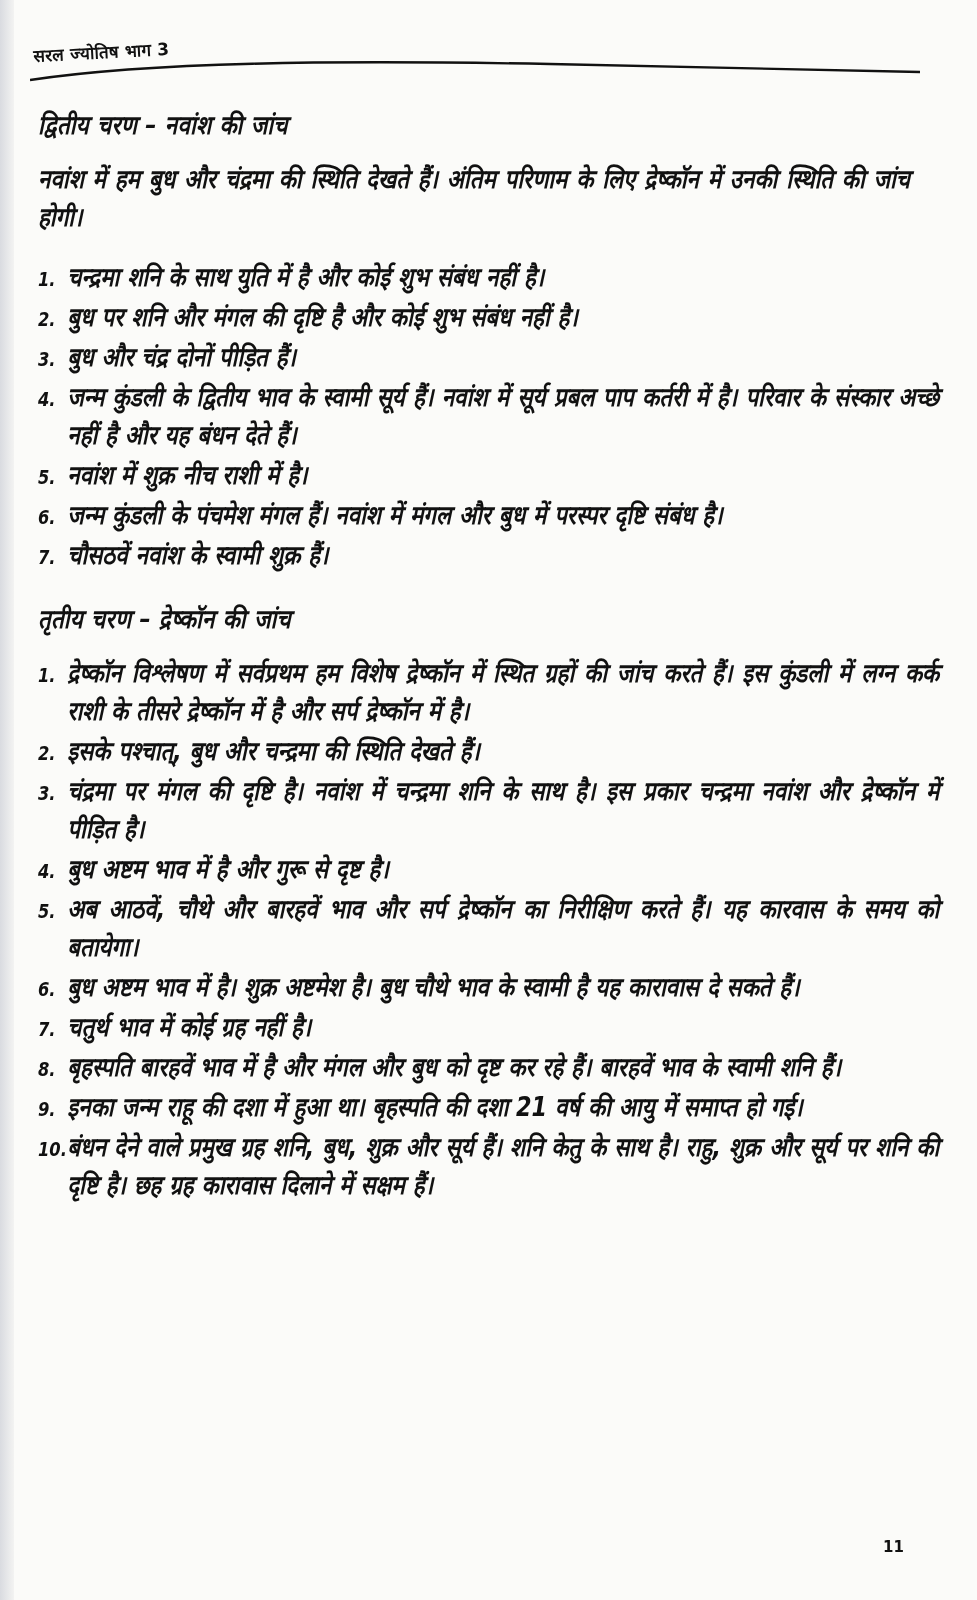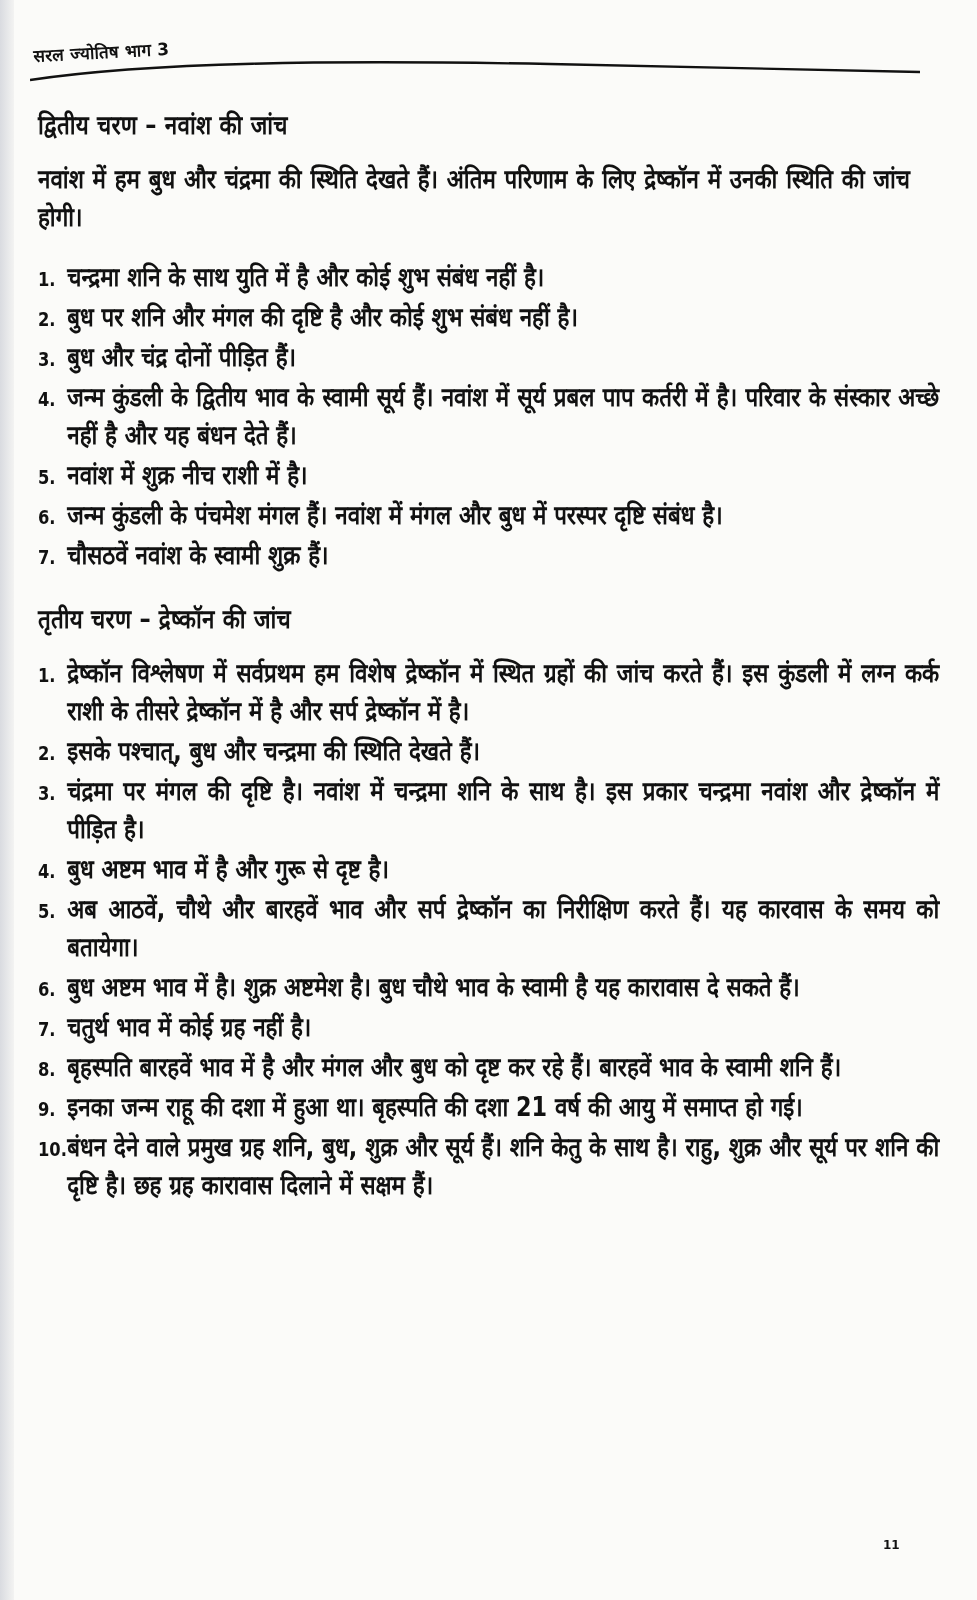--- a/index.html
+++ b/index.html
@@ -16,42 +16,42 @@
   }
   .running-header {
     position:absolute; left:34px; top:44px;
     font-size:17px; font-weight:bold; letter-spacing:0.2px;
     transform:rotate(-3deg); transform-origin:left bottom;
   }
   .header-rule {
     position:absolute; left:30px; top:52px; width:890px; height:30px;
   }
   .content {
-    position:absolute; left:38px; top:106px; width:872px;
+    position:absolute; left:38px; top:106px; width:872px;font-style:italic;
   }
   .section-title {
     font-size:26px; font-weight:bold; margin:0 0 18px 0; letter-spacing:0.3px;
     transform:scaleX(0.86); transform-origin:left;
   }
   .intro {
     font-size:26px; font-weight:bold; line-height:38px; margin:0 0 22px 0;
     text-align:justify; transform:scaleX(0.86); transform-origin:left; width:1014px;
   }
   ol.items { list-style:none; margin:0 0 26px 0; padding:0; }
   ol.items li {
     position:relative; padding-left:34px;
     font-size:26px; font-weight:bold; line-height:38px; margin-bottom:2px;
     transform:scaleX(0.86); transform-origin:left; width:1014px;
     text-align:justify;
   }
   ol.items li .num {
     position:absolute; left:0; top:2px; font-size:19px;
   }
   .page-number {
-    position:absolute; left:883px; top:1538px; font-size:12px; font-weight:bold;
+    position:absolute; left:883px; top:1538px; font-size:15px; font-weight:bold;
   }
 </style>
 </head>
 <body>
 
 <div class="page-edge"></div>
 
 <div class="running-header">सरल ज्योतिष भाग 3</div>
 <svg class="header-rule" viewBox="0 0 890 30" preserveAspectRatio="none">
   <path d="M0,28 C120,10 300,8 520,12 C700,16 820,19 890,20" stroke="#111" stroke-width="2.4" fill="none"></path>

